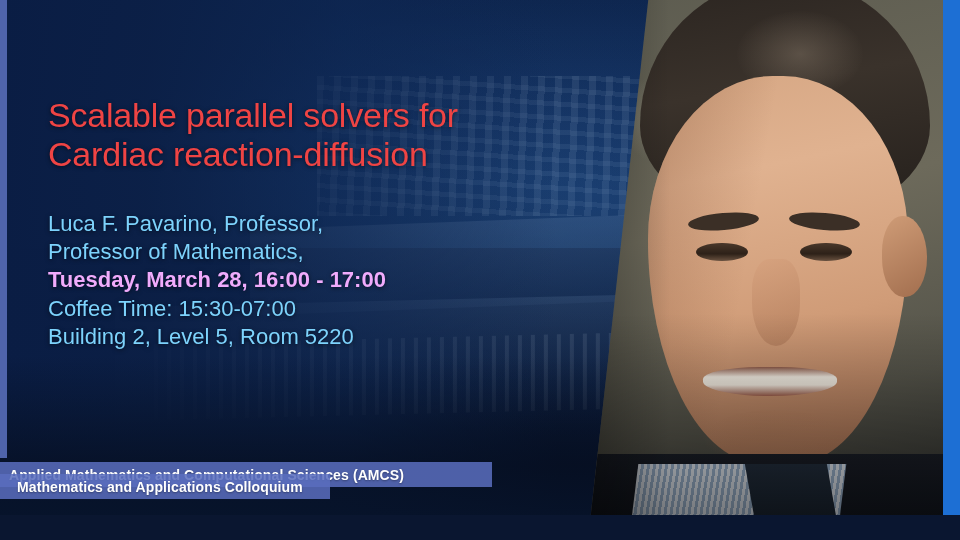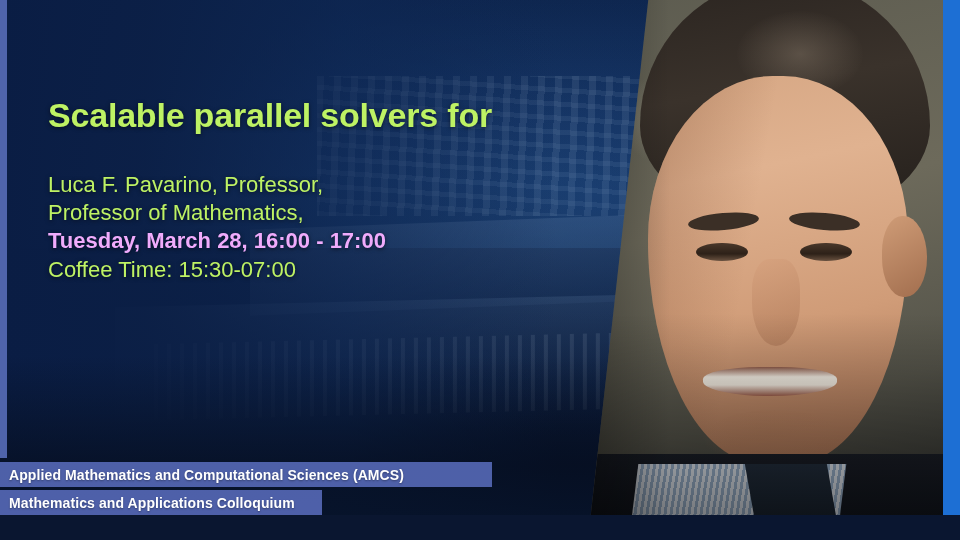--- a/index.html
+++ b/index.html
@@ -118,36 +118,36 @@
              #e8eef6 0 3px, #9fb7d2 3px 6px);}
   .p-collar{position:absolute;left:44%;top:86%;width:22%;height:15%;
             transform:skewX(10deg);
             background:linear-gradient(180deg,#24303f,#16202c);}
   .portrait-vig{position:absolute;inset:0;
                 background:linear-gradient(180deg, rgba(0,0,0,0) 58%, rgba(0,0,0,.55) 100%),
                            linear-gradient(90deg, rgba(0,0,0,.30) 0%, transparent 22%);}
 
   
   .content{position:absolute;left:48px;top:96px;width:530px;z-index:6;}
-  .title{color:#bef264;font-size:34px;line-height:39px;font-weight:bold;
+  .title{color:#ef4444;font-size:34px;line-height:39px;font-weight:normal;
          letter-spacing:-.2px;text-shadow:0 1px 4px rgba(0,0,0,.55);margin:0;}
   .title .tl{display:block;}
   .details{margin-top:36px;}
-  .details .dl{display:block;color:#bef264;font-size:22px;line-height:28.2px;
+  .details .dl{display:block;color:#7dd3fc;font-size:22px;line-height:28.2px;
                text-shadow:0 1px 4px rgba(0,0,0,.60);}
   .details .dl.bold{font-weight:bold;color:#f0abfc;}
 
   
   .banner{position:absolute;left:0;display:flex;align-items:center;
           background:rgba(90,110,190,.86);z-index:7;}
   .banner span{color:#fff;font-weight:bold;font-size:14px;
                letter-spacing:.1px;padding-left:9px;white-space:nowrap;
                text-shadow:0 1px 2px rgba(0,0,0,.35);}
   .banner-1{top:462px;height:25px;width:492px;}
-  .banner-2{top:490px;height:25px;width:322px;}
+  .banner-2{top:474px;height:25px;width:322px;padding-left:8px;}
   .footer-strip{position:absolute;left:0;bottom:0;width:100%;height:25px;
                 background:#0a1630;z-index:5;}
 </style>
 </head>
 <body>
 
 <div class="poster">
 
   <div class="bg-photo">
     <div class="bg-sky"></div>
@@ -180,26 +180,28 @@
     <div class="p-jacket"></div>
     <div class="p-shirt"></div>
     <div class="p-collar"></div>
     <div class="portrait-vig"></div>
     <div class="portrait-rightband"></div>
   </div>
 
   <div class="content">
     <h1 class="title">
       <span class="tl">Scalable parallel solvers for</span>
+      <span class="tl">Cardiac reaction-diffusion</span>
     </h1>
     <div class="details">
       <span class="dl">Luca F. Pavarino, Professor,</span>
       <span class="dl">Professor of Mathematics,</span>
       <span class="dl bold">Tuesday, March 28, 16:00 - 17:00</span>
       <span class="dl">Coffee Time: 15:30-07:00</span>
+      <span class="dl">Building 2, Level 5, Room 5220</span>
     </div>
   </div>
 
   <div class="footer-strip"></div>
 
   <div class="banner banner-1">
     <span>Applied Mathematics and Computational Sciences (AMCS)</span>
   </div>
   <div class="banner banner-2">
     <span>Mathematics and Applications Colloquium</span>

